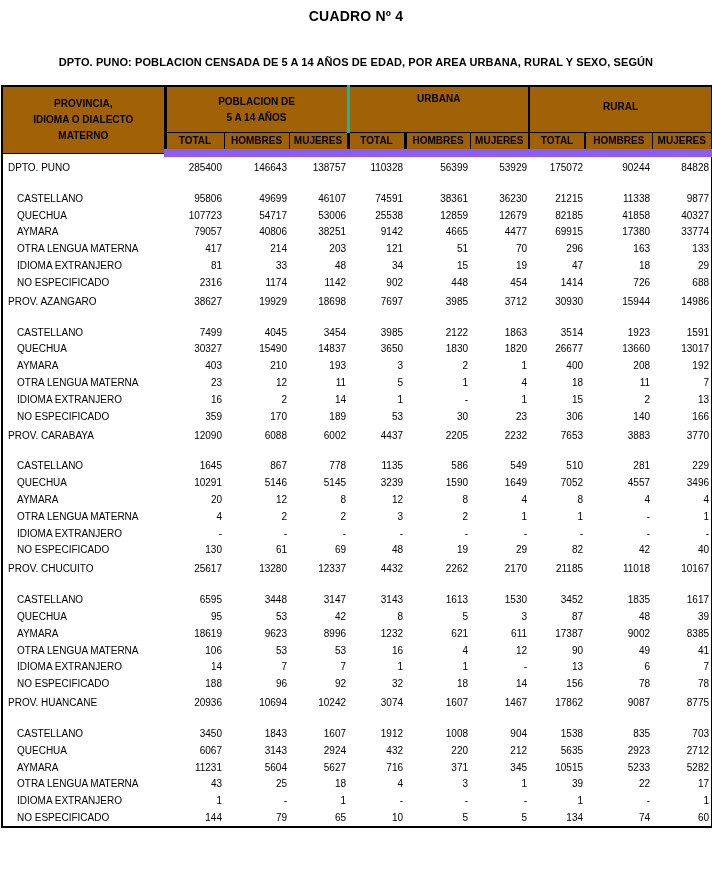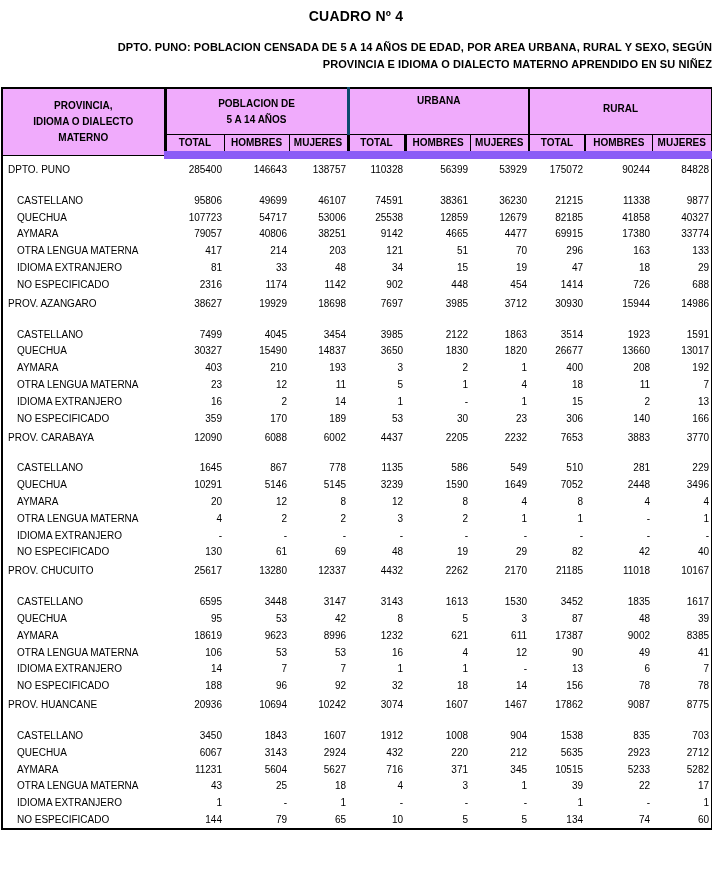--- a/index.html
+++ b/index.html
@@ -6,35 +6,35 @@
   body{
     width:712px;height:881px;background:#ffffff;color:#000000;
     font-family:"Liberation Sans","DejaVu Sans",sans-serif;
     overflow:hidden;
   }
   .title{
     padding-top:8px;text-align:center;font-weight:bold;font-size:14px;
     letter-spacing:0.2px;
   }
   .subtitle{
-    margin-top:15px;text-align:right;font-weight:bold;font-size:11px;
+    margin-top:30px;text-align:center;font-weight:bold;font-size:11px;
     line-height:17px;letter-spacing:0.1px;
   }
   table.census{
     border-collapse:collapse;table-layout:fixed;width:710px;
     margin:14px 1px 0 1px;border:2px solid #000;
   }
   thead td{
-    background:#f0abfc;border:1px solid #000;font-weight:bold;font-size:10px;
+    background:#a16207;border:1px solid #000;font-weight:bold;font-size:10px;
     text-align:center;vertical-align:middle;padding:0;line-height:16px;
     overflow:hidden;white-space:nowrap;
   }
   thead tr.grprow td{height:33px;}
   thead td.c-label{border-right:3px solid #000;}
-  thead td.g-urb{border-left:3px solid #0c4a6e;vertical-align:top;padding-top:4px;}
+  thead td.g-urb{border-left:3px solid #14b8a6;vertical-align:top;padding-top:4px;}
   thead td.g-rur{border-left:2px solid #000;vertical-align:top;padding-top:12px;}
   thead tr.subhead td{height:16px;border-bottom:8px solid #8b5cf6;}
   thead tr.subhead td.bl3{border-left:3px solid #000;}
   thead tr.subhead td.bl2{border-left:2px solid #000;}
   tbody td{
     border:none;font-size:10px;padding:0;white-space:nowrap;overflow:hidden;
   }
   tbody td.num{text-align:right;padding-right:2px;}
   tbody td.lbl{padding-left:5px;text-align:left;}
   tbody td.indent{padding-left:14px;margin-left:20px;}
@@ -44,21 +44,20 @@
 </style>
 </head>
 <body>
 
 <div class="page">
 
   <div class="title">CUADRO Nº 4</div>
 
   <div class="subtitle">
     <div>DPTO. PUNO: POBLACION CENSADA DE 5 A 14 AÑOS DE EDAD, POR AREA URBANA, RURAL Y SEXO, SEGÚN</div>
-    <div>PROVINCIA E IDIOMA O DIALECTO MATERNO APRENDIDO EN SU NIÑEZ</div>
   </div>
 
   <table class="census">
     <colgroup>
       <col style="width:163px">
       <col style="width:59px">
         <col style="width:65px">
         <col style="width:59px">
       <col style="width:57px">
         <col style="width:65px">
@@ -297,21 +296,21 @@
         </tr>
         <tr class="lang-row">
           <td class="lbl indent">QUECHUA</td>
           <td class="num">10291</td>
           <td class="num">5146</td>
           <td class="num">5145</td>
           <td class="num">3239</td>
           <td class="num">1590</td>
           <td class="num">1649</td>
           <td class="num">7052</td>
-          <td class="num">2448</td>
+          <td class="num">4557</td>
           <td class="num">3496</td>
         </tr>
         <tr class="lang-row">
           <td class="lbl indent">AYMARA</td>
           <td class="num">20</td>
           <td class="num">12</td>
           <td class="num">8</td>
           <td class="num">12</td>
           <td class="num">8</td>
           <td class="num">4</td>

